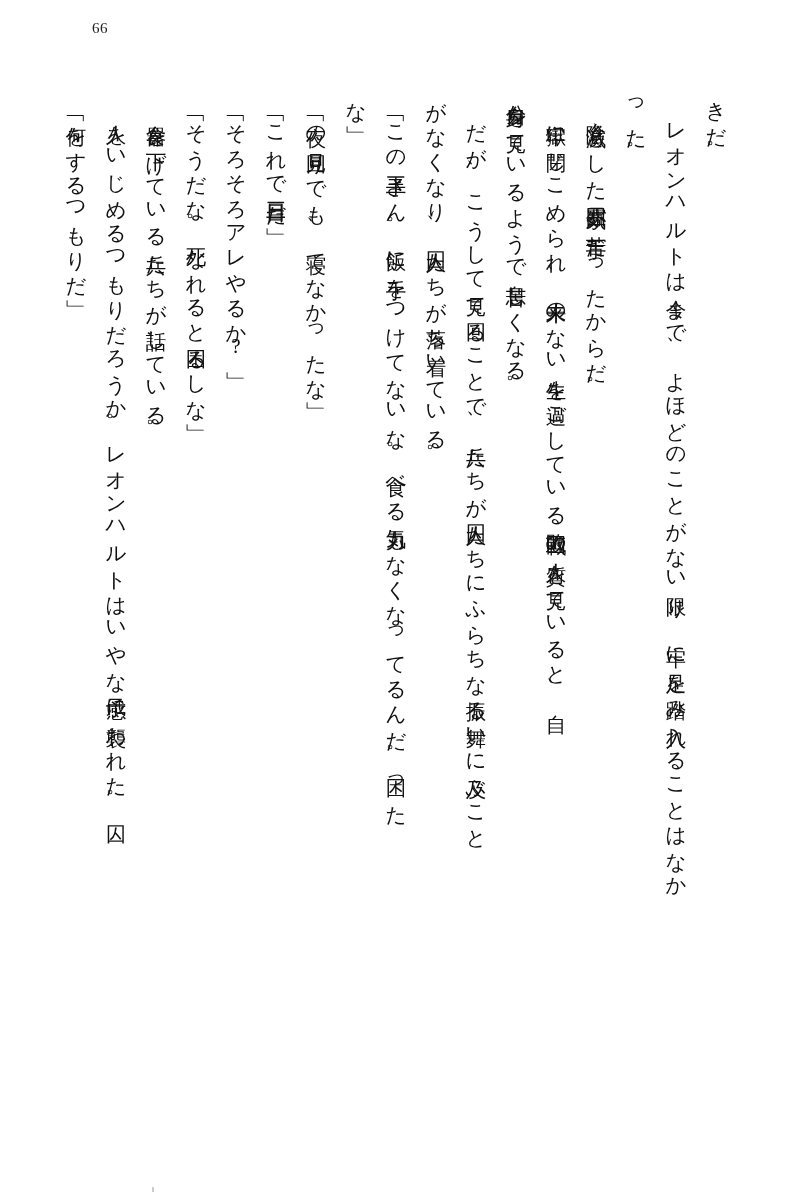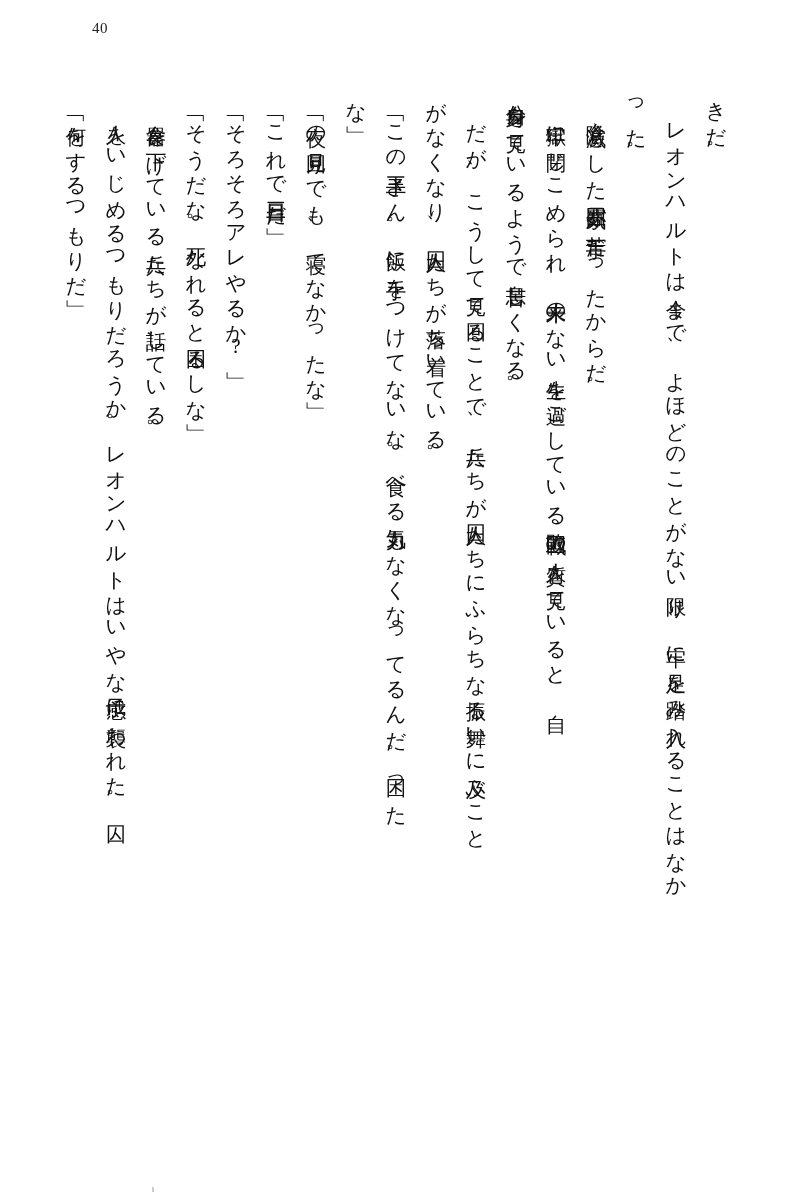--- a/index.html
+++ b/index.html
@@ -56,21 +56,21 @@
     width: 2px;
     height: 5px;
     background: #cccccc;
   }
 </style>
 </head>
 <body>
 
 <div class="page">
 
-  <div class="page-number">40</div>
+  <div class="page-number">66</div>
 
   <div class="text-block">
     <span class="line">きだ。</span>
     <span class="line indent-1">レオンハルトは今まで、よほどのことがない限り、牢に足を踏み入れることはなか</span>
     <span class="line">った。</span>
     <span class="line indent-1">陰々滅々とした雰囲気が苦手だったからだ。</span>
     <span class="line indent-1">牢獄に閉じこめられ、未来のない生を過ごしている敗戦国の人質を見ていると、自</span>
     <span class="line">分自身を見ているようで息苦しくなる。</span>
     <span class="line indent-1">だが、こうして見て回ることで、兵たちが囚人たちにふらちな振る舞いに及ぶこと</span>
     <span class="line">がなくなり、囚人たちが落ち着いている。</span>

